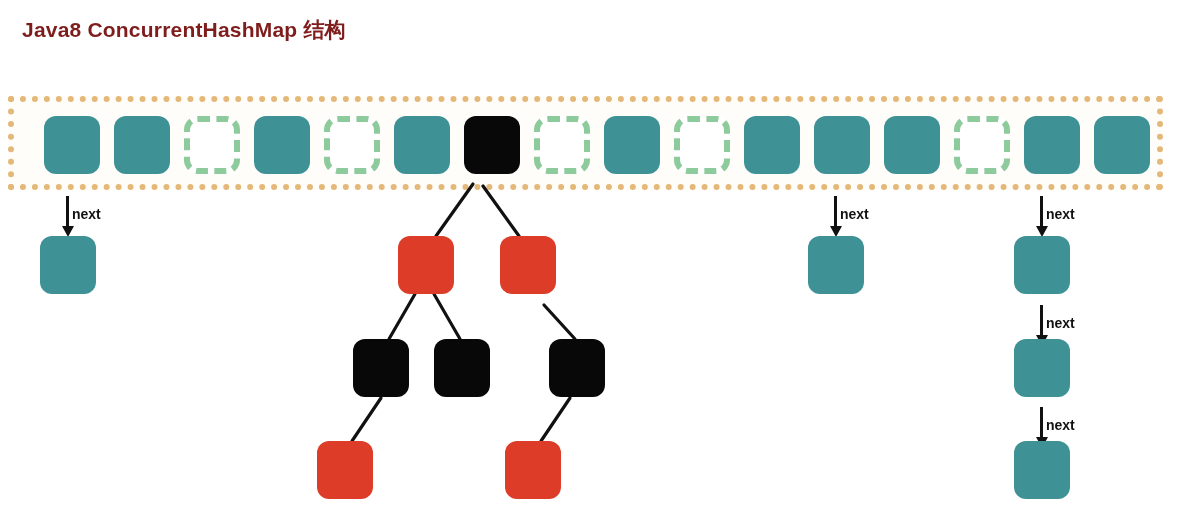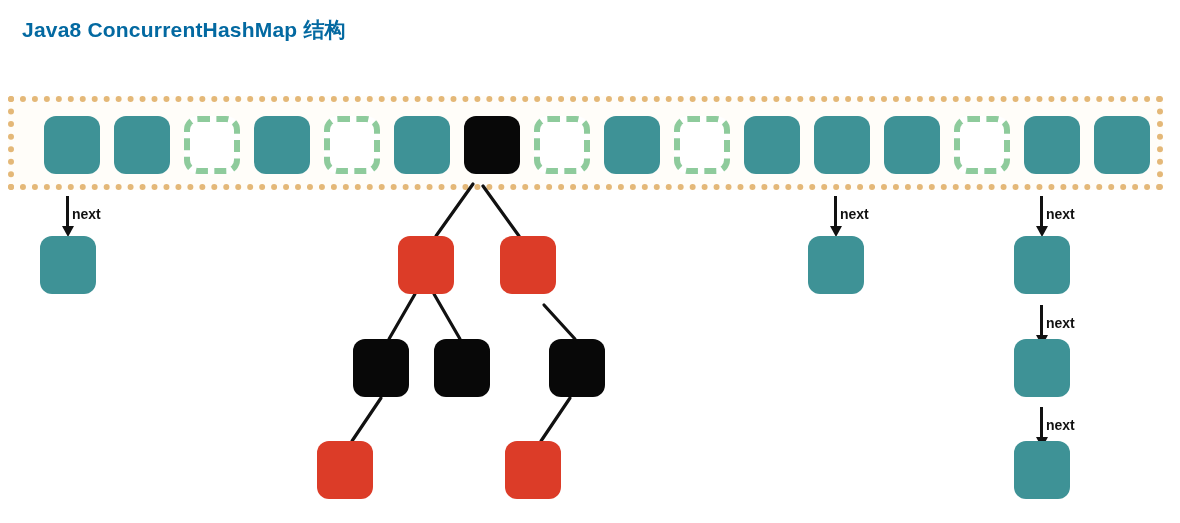--- a/index.html
+++ b/index.html
@@ -1,20 +1,20 @@
 <!DOCTYPE html>
 <html><head>
 <meta charset="utf-8">
 <style>
   html,body{margin:0;padding:0;background:#ffffff;}
   body{width:1180px;height:523px;position:relative;overflow:hidden;
        font-family:"Liberation Sans","DejaVu Sans",sans-serif;}
 
   #title{position:absolute;left:22px;top:16px;font-size:21px;font-weight:bold;
-         color:#0369a1;letter-spacing:0.2px;white-space:nowrap;}
+         color:#7f1d1d;letter-spacing:0.2px;white-space:nowrap;}
 
   
   #array-container{position:absolute;left:8px;top:96px;width:1155px;height:94px;
       box-sizing:border-box;background:#fffdf9;}
   #array-container .dot-border{position:absolute;inset:0;pointer-events:none;
       border:6px dotted #e4b878;border-radius:2px;box-sizing:border-box;}
 
   .cell{position:absolute;top:20px;width:56px;height:58px;border-radius:12px;box-sizing:border-box;}
   .cell.teal{background:#3e9296;}
   .cell.black{background:#080808;}

